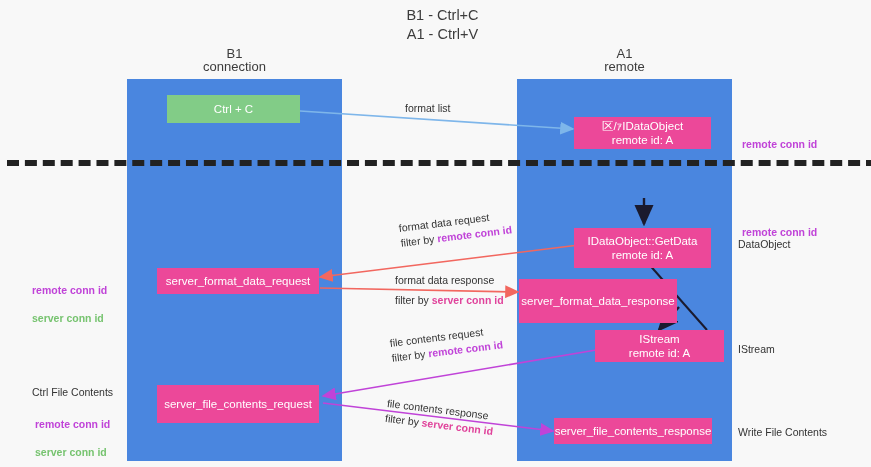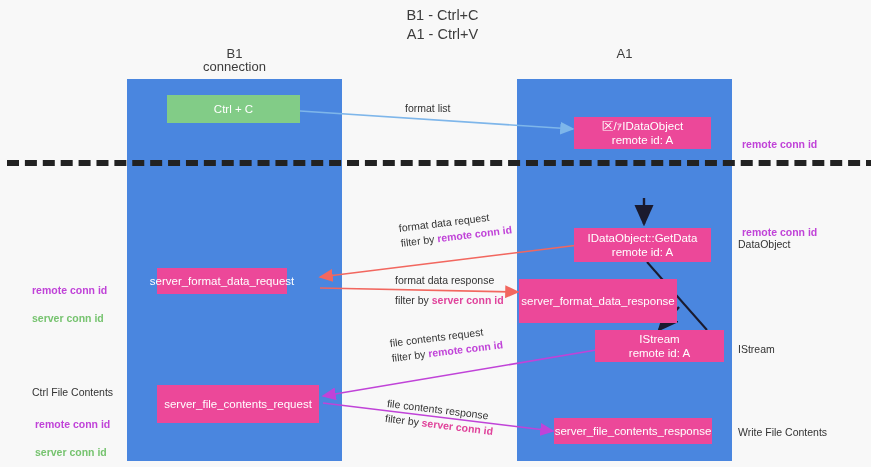--- a/index.html
+++ b/index.html
@@ -89,20 +89,21 @@
 
   <div class="abs title">B1 - Ctrl+C
 A1 - Ctrl+V</div>
 
   <div class="abs lane-head" style="left:120px;top:47px;width:215px;">
     <span>B1</span>
     <span class="sub">connection</span>
   </div>
   <div class="abs lane-head" style="left:510px;top:47px;width:215px;">
     <span>A1</span>
+    <span class="sub">remote</span>
   </div>
 
   <div class="abs lane" style="left:120px;top:79px;width:215px;height:382px;"></div>
   <div class="abs lane" style="left:510px;top:79px;width:215px;height:382px;"></div>
 
   <svg class="overlay" viewBox="0 0 871 467">
     <defs>
       <marker id="ah-blue" markerWidth="9" markerHeight="8" refX="8" refY="4" orient="auto">
         <path d="M0,0 L9,4 L0,8 z" fill="#7eb6ea"></path>
       </marker>
@@ -135,24 +136,24 @@
   </svg>
 
   <div class="abs divider"></div>
 
   <div class="abs box green" style="left:160px;top:95px;width:133px;height:28px;">Ctrl + C</div>
 
   <div class="abs box orange" style="left:567px;top:117px;width:137px;height:32px;">区/ｧIDataObject
 remote id: A</div>
 
 
-  <div class="abs box orange" style="left:567px;top:228px;width:137px;height:34px;">IDataObject::GetData
+  <div class="abs box orange" style="left:567px;top:228px;width:137px;height:40px;">IDataObject::GetData
 remote id: A</div>
 
-  <div class="abs box orange" style="left:150px;top:268px;width:130px;height:26px;">server_format_data_request</div>
+  <div class="abs box orange" style="left:150px;top:268px;width:162px;height:26px;">server_format_data_request</div>
 
   <div class="abs box orange" style="left:512px;top:279px;width:158px;height:44px;text-align:right;">server_format_data_response</div>
 
   <div class="abs box orange" style="left:588px;top:330px;width:129px;height:32px;">IStream
 remote id: A</div>
 
   <div class="abs box orange" style="left:150px;top:385px;width:162px;height:38px;">server_file_contents_request</div>
 
   <div class="abs box orange" style="left:547px;top:418px;width:158px;height:26px;">server_file_contents_response</div>
 

